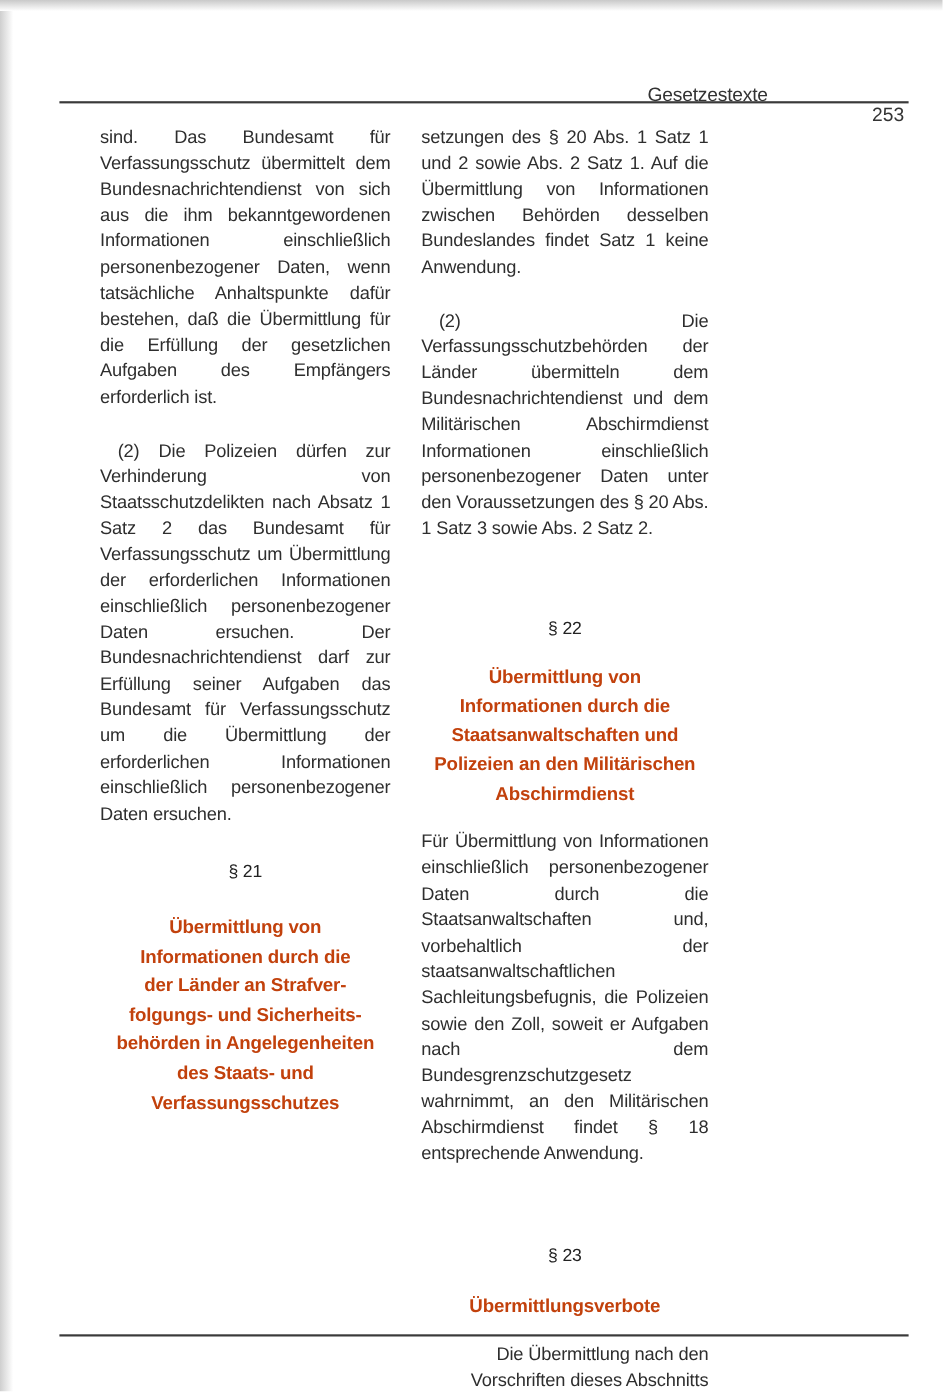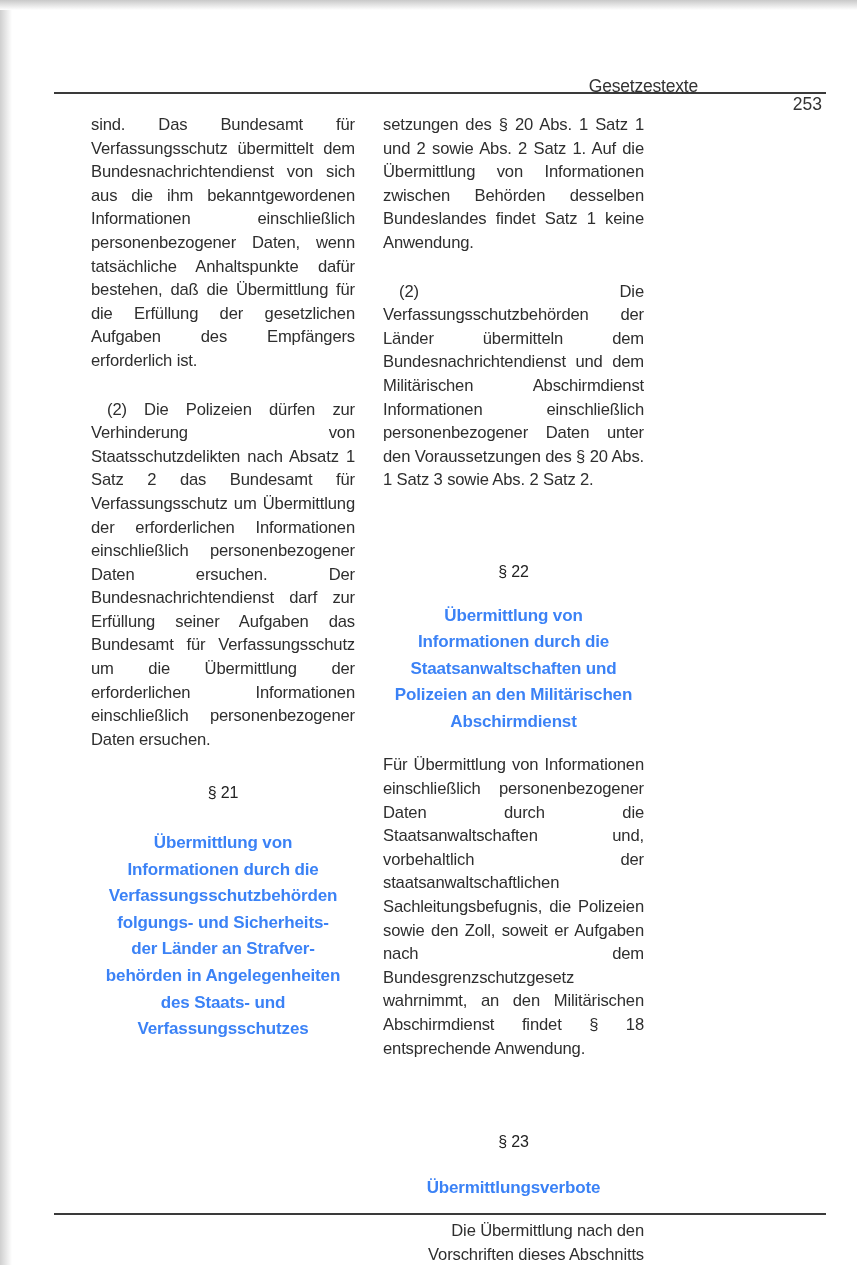--- a/index.html
+++ b/index.html
@@ -38,21 +38,21 @@
   .col.left { left: 88px; width: 270px; }
   .col.right { left: 380px; width: 267px; }
   .col p { margin: 3px; hyphens: manual; }
   .indent { text-indent: 16px; }
   .para-gap { height: 19px; }
   .sec-num {
     text-align: center; font-size: 16px; margin: 0; color: #222;
   }
   .sec-title {
     text-align: center; font-weight: bold; font-size: 17px; line-height: 23.6px;
-    color: #3b82f6; margin: 0;
+    color: #c2410c; margin: 0;
   }
 </style>
 </head>
 <body>
 
 <div class="gutter"></div>
 <div class="topshade"></div>
 
 <div class="header">
   <span class="section">Gesetzestexte</span>
@@ -63,23 +63,22 @@
 <div class="col left">
   <p>sind. Das Bundesamt für Verfassungsschutz übermittelt dem Bundesnachrichtendienst von sich aus die ihm bekanntgewordenen Informationen einschließlich personenbezogener Daten, wenn tatsächliche Anhaltspunkte dafür bestehen, daß die Übermittlung für die Erfüllung der gesetzlichen Aufgaben des Empfängers erforderlich ist.</p>
   <div class="para-gap"></div>
   <p class="indent">(2) Die Polizeien dürfen zur Verhinderung von Staatsschutzdelikten nach Absatz 1 Satz 2 das Bundesamt für Verfassungsschutz um Übermittlung der erforderlichen Informationen einschließlich personenbezogener Daten ersuchen. Der Bundesnachrichtendienst darf zur Erfüllung seiner Aufgaben das Bundesamt für Verfassungsschutz um die Übermittlung der erforderlichen Informationen einschließlich personenbezogener Daten ersuchen.</p>
   <div style="height:24px"></div>
   <p class="sec-num">§ 21</p>
   <div style="height:20px"></div>
   <div>
     <p class="sec-title">Übermittlung von</p>
     <p class="sec-title">Informationen durch die</p>
-    <p class="sec-title">Verfassungsschutzbehörden</p>
+    <p class="sec-title">der Länder an Strafver-</p>
     <p class="sec-title">folgungs- und Sicherheits-</p>
-    <p class="sec-title">der Länder an Strafver-</p>
     <p class="sec-title">behörden in Angelegenheiten</p>
     <p class="sec-title">des Staats- und</p>
     <p class="sec-title">Verfassungsschutzes</p>
   </div>
   <div style="height:20px"></div>
 </div>
 
 <div class="col right">
   <p>setzungen des § 20 Abs. 1 Satz 1 und 2 sowie Abs. 2 Satz 1. Auf die Übermittlung von Informationen zwischen Behörden desselben Bundeslandes findet Satz 1 keine Anwendung.</p>
   <div class="para-gap"></div>

